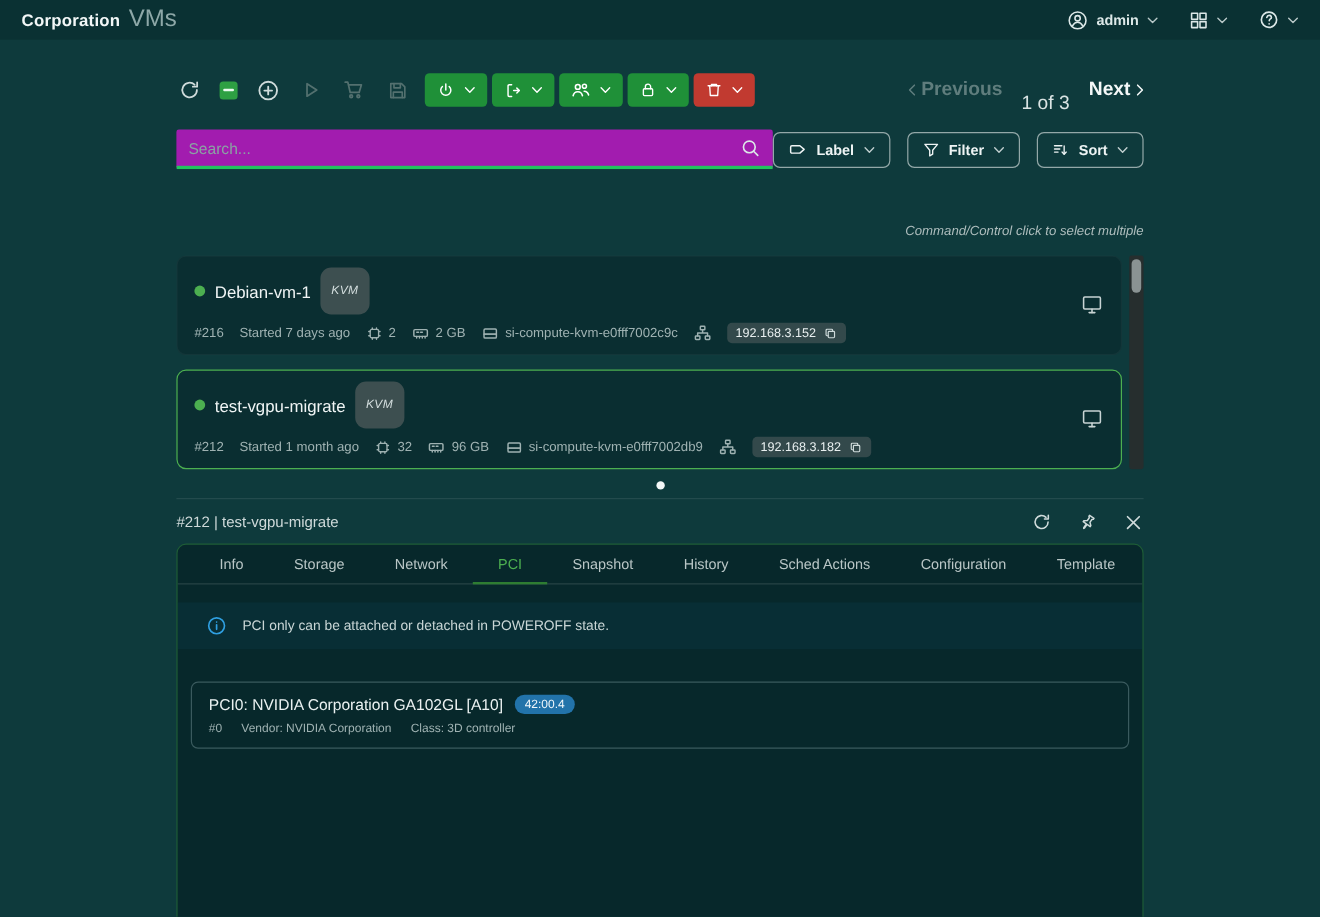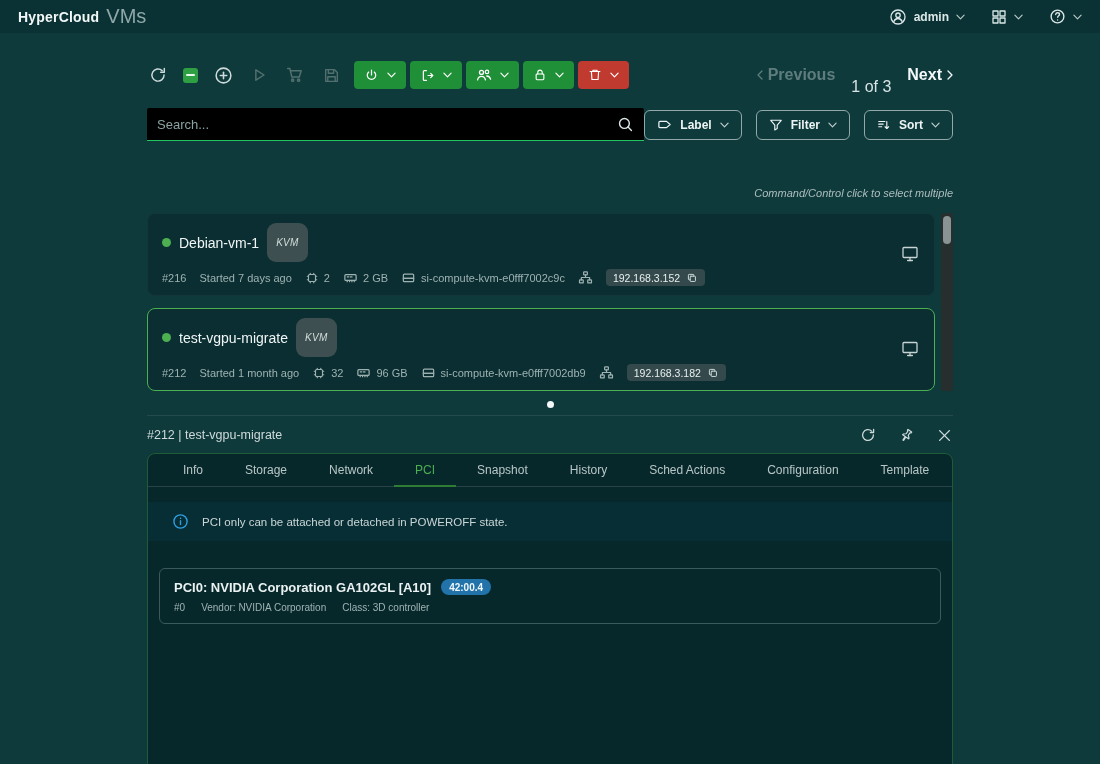--- a/index.html
+++ b/index.html
@@ -29,21 +29,21 @@
   .dd-group { display:flex; gap:4px; }
   .dd-btn { height:28px; padding:0 10px; border:none; border-radius:4px; background:#1f9038; color:#ffffff; display:flex; align-items:center; gap:8px; cursor:pointer; }
   .dd-btn.danger { background:#c13a30; }
   .pagination { margin-left:auto; display:flex; align-items:center; gap:16px; font-size:16px; }
   .page-prev { color:#5f7d7d; display:flex; align-items:center; gap:5px; font-weight:bold; cursor:default; }
   .page-count { color:#d9e3e3;margin-top:24px; }
   .page-next { color:#f4f8f8; display:flex; align-items:center; gap:5px; font-weight:bold; cursor:pointer; }
 
   
   .search-row { margin-top:12px; display:flex; align-items:center; }
-  .search-box { width:513px; height:33px; background:#000000; border:none; border-bottom:1px solid #22c55e; display:flex; align-items:center; padding:0 10px; border-radius:2px 2px 0 0; }
+  .search-box { width:513px; height:33px; background:#a21caf; border:none; border-bottom:3px solid #22c55e; display:flex; align-items:center; padding:0 10px; border-radius:2px 2px 0 0; }
   .search-box input { flex:1; background:transparent; border:none; outline:none; color:#e6eded; font-size:13px; font-family:inherit; }
   .search-box input::placeholder { color:#8aa3a3; }
   .search-box .ic { color:#dce8e8; cursor:pointer; }
   .filter-btns { margin-left:auto; display:flex; gap:14px; }
   .outline-btn { height:30px; padding:0 12px; background:transparent; border:1px solid #93a8a8; border-radius:6px; color:#eef4f4; font-size:12px; font-weight:bold; display:flex; align-items:center; gap:8px; cursor:pointer; font-family:inherit; }
   .outline-btn .chev { color:#c0cfcf; }
 
   
   .hint { margin-top:46px; text-align:right; font-size:11px; font-style:italic; color:#aebdbd; }
 
@@ -81,30 +81,30 @@
   .tabs { display:flex; align-items:stretch; height:33px; border-bottom:1px solid rgba(255,255,255,0.13); padding-left:14px; }
   .tab { display:flex; align-items:center; padding:0 21px; font-size:12px; color:#b9c6c6; cursor:pointer; position:relative; }
   .tab.active { color:#4caf50; }
   .tab.active::after { content:""; position:absolute; left:0; right:0; bottom:-1px; height:2px; background:#2e7d32; }
 
   .alert { margin-top:15px; background:rgba(41,182,246,0.05); padding:11px 24px; display:flex; align-items:center; gap:13px; }
   .alert .ic { color:#2f9fe0; flex:none; }
   .alert-text { font-size:11.5px; color:#c9d6d6; }
 
   .pci-card { margin:27px 11px 0 11px; border:1px solid #3a5a5e; border-radius:6px; padding:10px 14px; }
-  .pci-line1 { display:flex; align-items:center; gap:10px;font-weight:bold; }
+  .pci-line1 { display:flex; align-items:center; gap:10px; }
   .pci-title { font-size:13px; color:#eaf1f1; }
   .addr-badge { font-size:10px; color:#f0f7fb; background:#2273aa; border-radius:9px; padding:2.5px 8px; }
   .pci-line2 { margin-top:7px; display:flex; align-items:center; gap:16px; font-size:10px; color:#9fb2b2; }
 </style>
 </head>
 <body>
 
 <header class="topbar">
-  <span class="brand">HyperCloud</span>
+  <span class="brand">Corporation</span>
   <span class="brand-section">VMs</span>
   <div class="topbar-right">
     <div class="topbar-item">
       <span class="ic">
           <svg width="18" height="18" viewBox="0 0 18 18">
             <circle cx="9" cy="9" r="7"></circle>
             <circle cx="9" cy="7.2" r="2.2"></circle>
             <path d="M4.9 13.4c.9-1.9 2.4-2.9 4.1-2.9s3.2 1 4.1 2.9"></path>
           </svg>
         </span>

